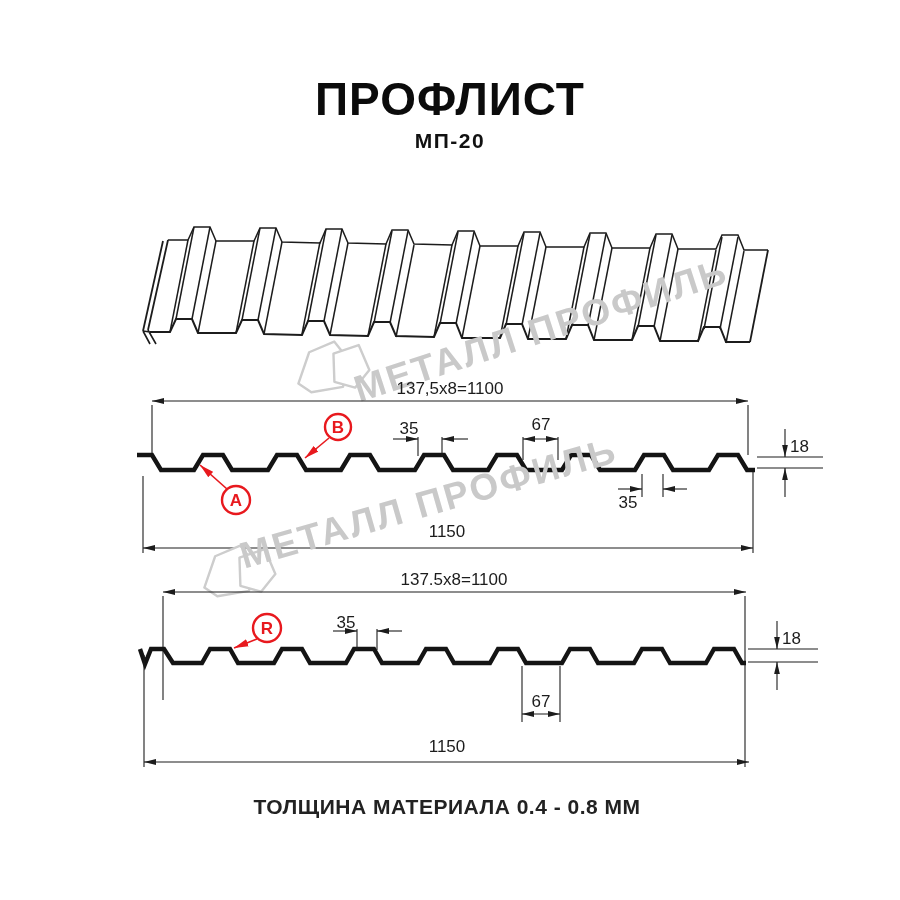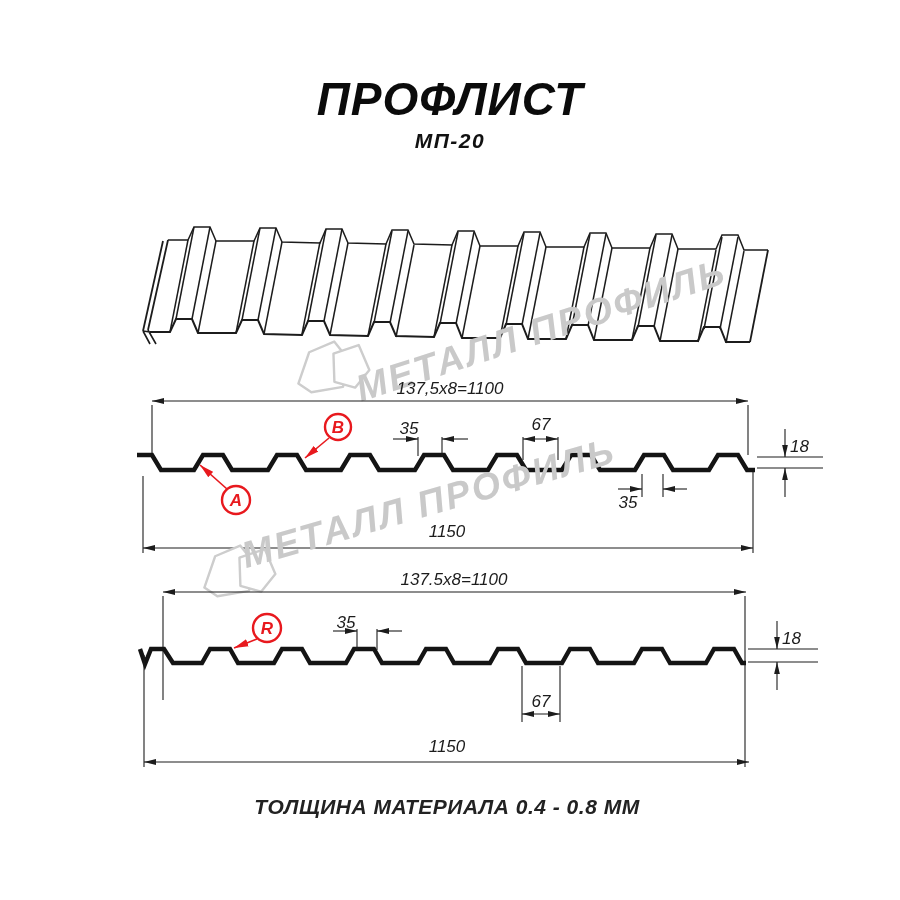--- a/index.html
+++ b/index.html
@@ -1,17 +1,17 @@
 <!DOCTYPE html>
 <html><head>
 <meta charset="utf-8">
 <style>
   html,body{margin:0;padding:0;background:#fff;}
   #canvas{position:relative;width:900px;height:900px;background:#ffffff;overflow:hidden;
-          font-family:"Liberation Sans",sans-serif;font-style:italic;}
+          font-family:"Liberation Sans",sans-serif;}
   svg text{font-family:"Liberation Sans",sans-serif;}
   .ttl{font-size:46px;font-weight:bold;letter-spacing:1px;fill:#0b0b0b;}
   .sub{font-size:21px;font-weight:bold;letter-spacing:1.5px;fill:#111;}
   .dim{font-size:17px;fill:#1c1c1c;}
   .foot{font-size:21px;font-weight:bold;letter-spacing:0.5px;fill:#222;}
   .wm{font-size:37px;font-weight:bold;letter-spacing:2.5px;fill:#c9c9c9;}
   .callout{font-size:17px;font-weight:bold;fill:#e8191e;}
   .thin{stroke:#1c1c1c;stroke-width:1.1;fill:none;}
   .prof{stroke:#141414;stroke-width:4.4;fill:none;stroke-linejoin:miter;}
   .sheet{stroke:#1c1c1c;stroke-width:1.5;fill:none;stroke-linejoin:miter;}

